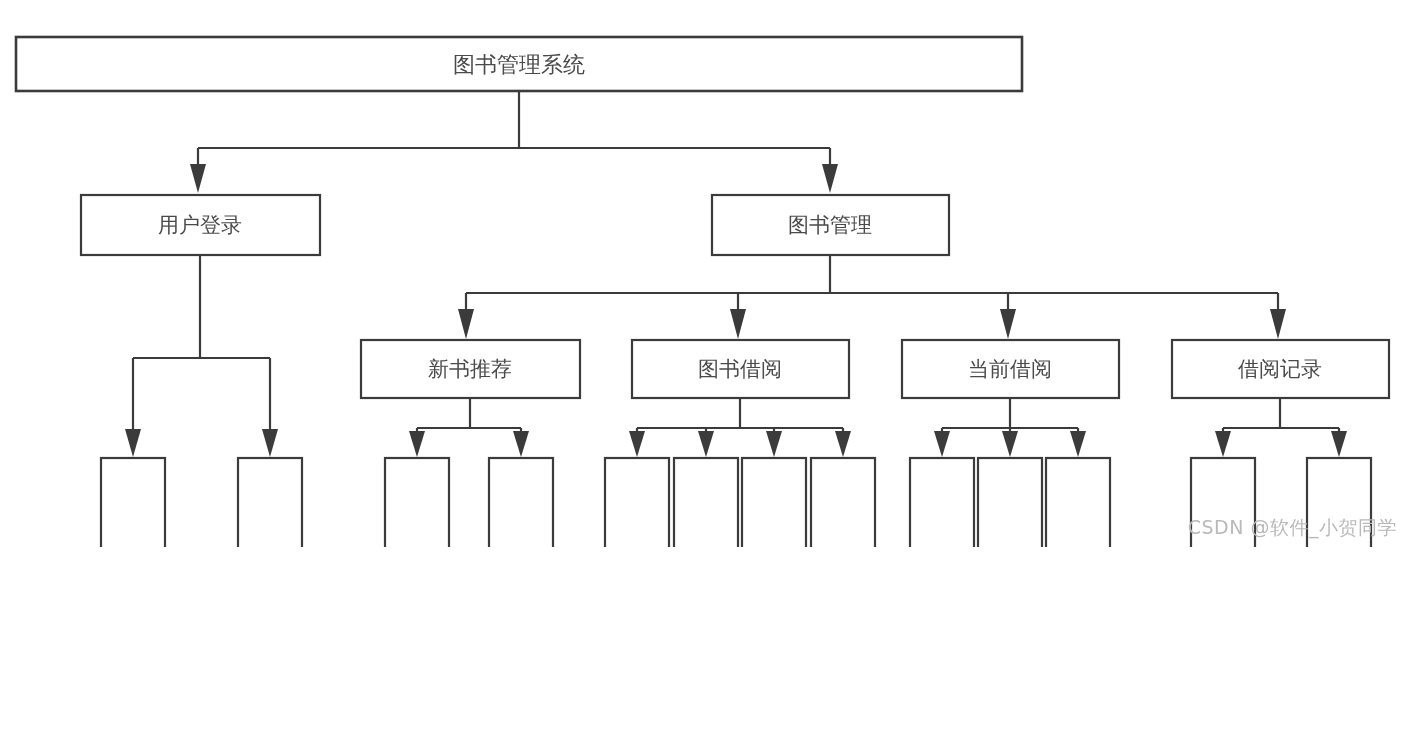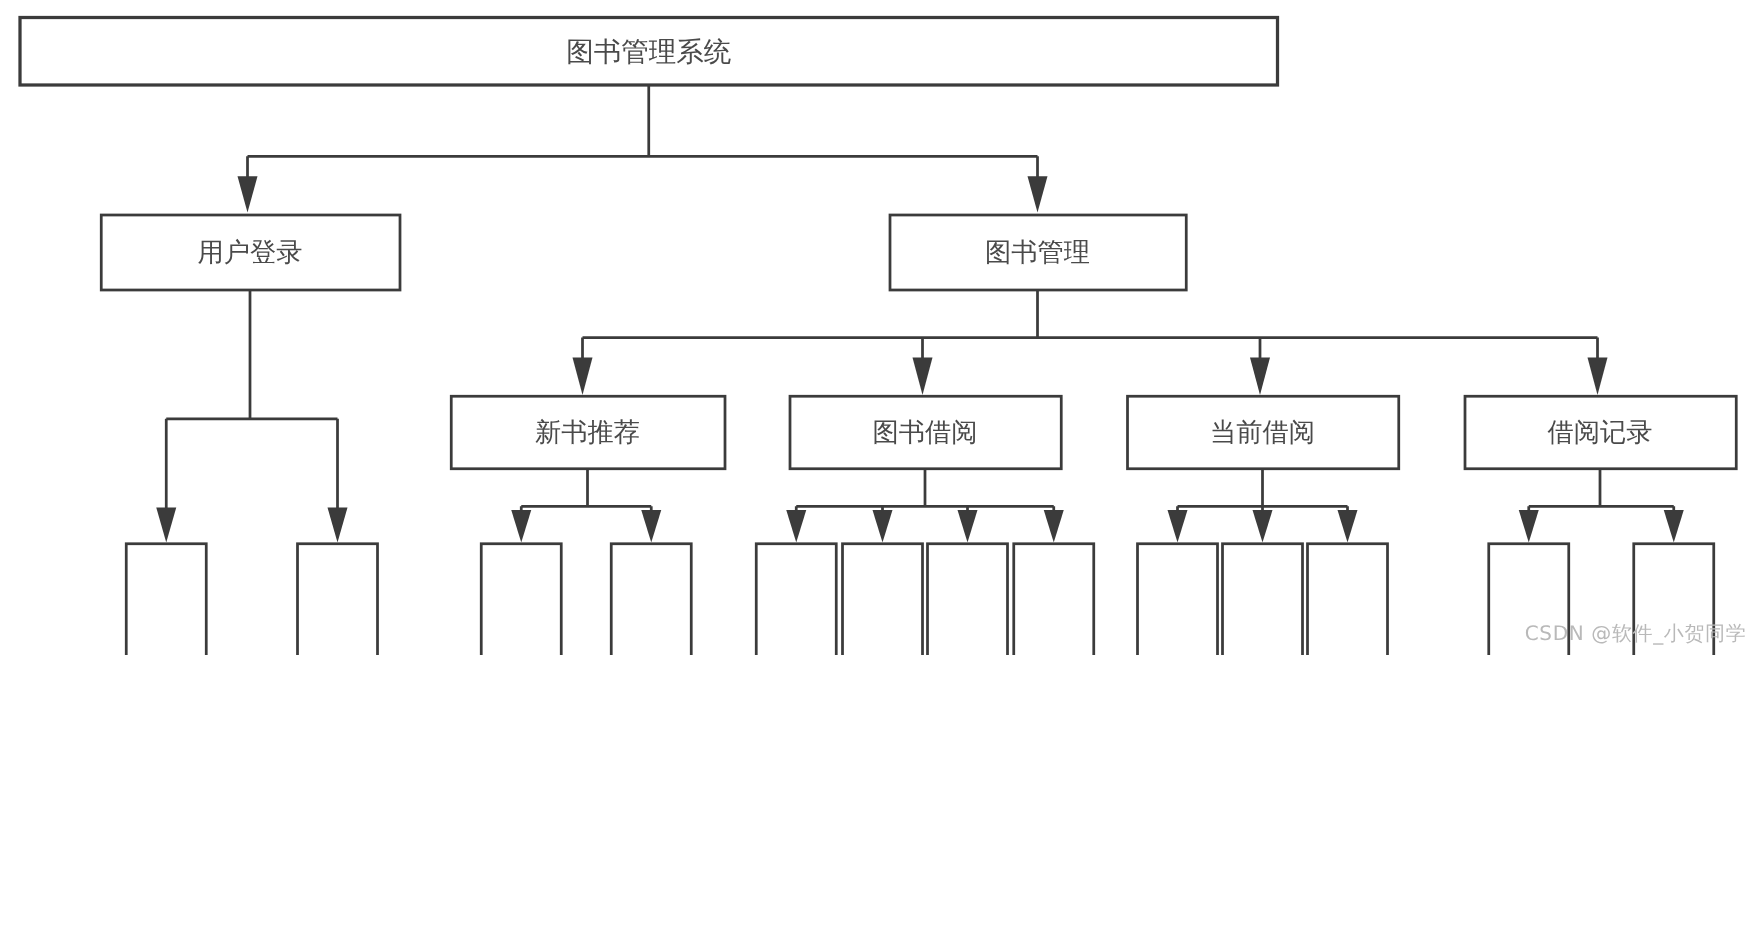--- a/index.html
+++ b/index.html
@@ -9,20 +9,21 @@
   }
   body {
     font-family: "DejaVu Sans", "Liberation Sans", sans-serif;
   }
   #diagram-root {
     position: relative;
     width: 1405px;
     height: 524px;
     background: #ffffff;
     overflow: hidden;
+    margin-top: 23px;
   }
   svg.canvas {
     position: absolute;
     left: 0;
     top: 0;
     width: 1405px;
     height: 747px;
     display: block;
   }
   .node-box {
@@ -70,21 +71,21 @@
     pointer-events: none;
   }
   .vertical-label.centered {
     align-items: center;
   }
   .watermark {
     position: absolute;
     right: 8px;
     bottom: 6px;
     font-family: "DejaVu Sans", "Liberation Sans", sans-serif;
-    font-size: 16px;
+    font-size: 19px;
     color: #b9b9b9;
     letter-spacing: 0.5px;
     white-space: nowrap;
   }
 </style>
 </head>
 <body>
 
 <div id="diagram-root">
 

